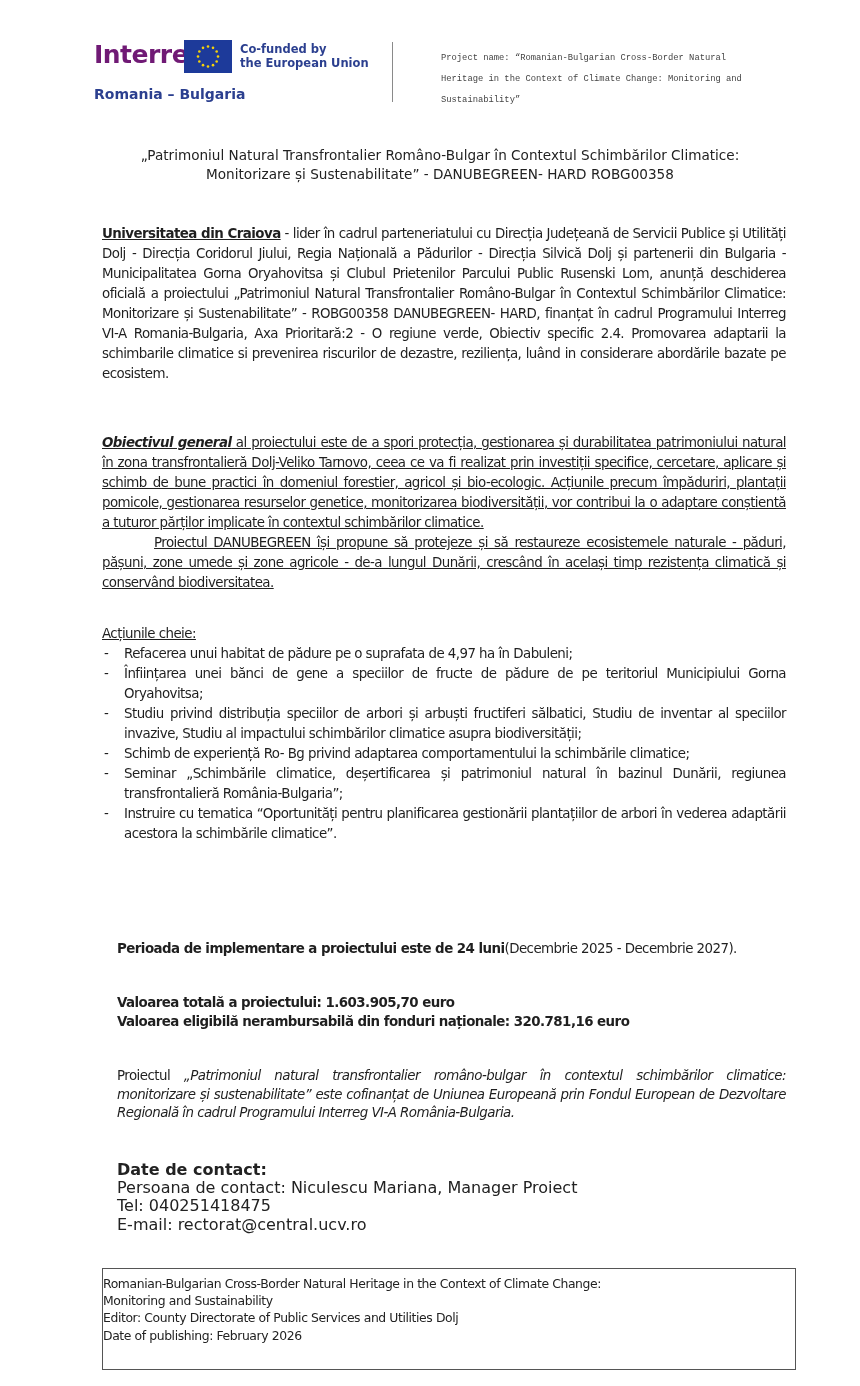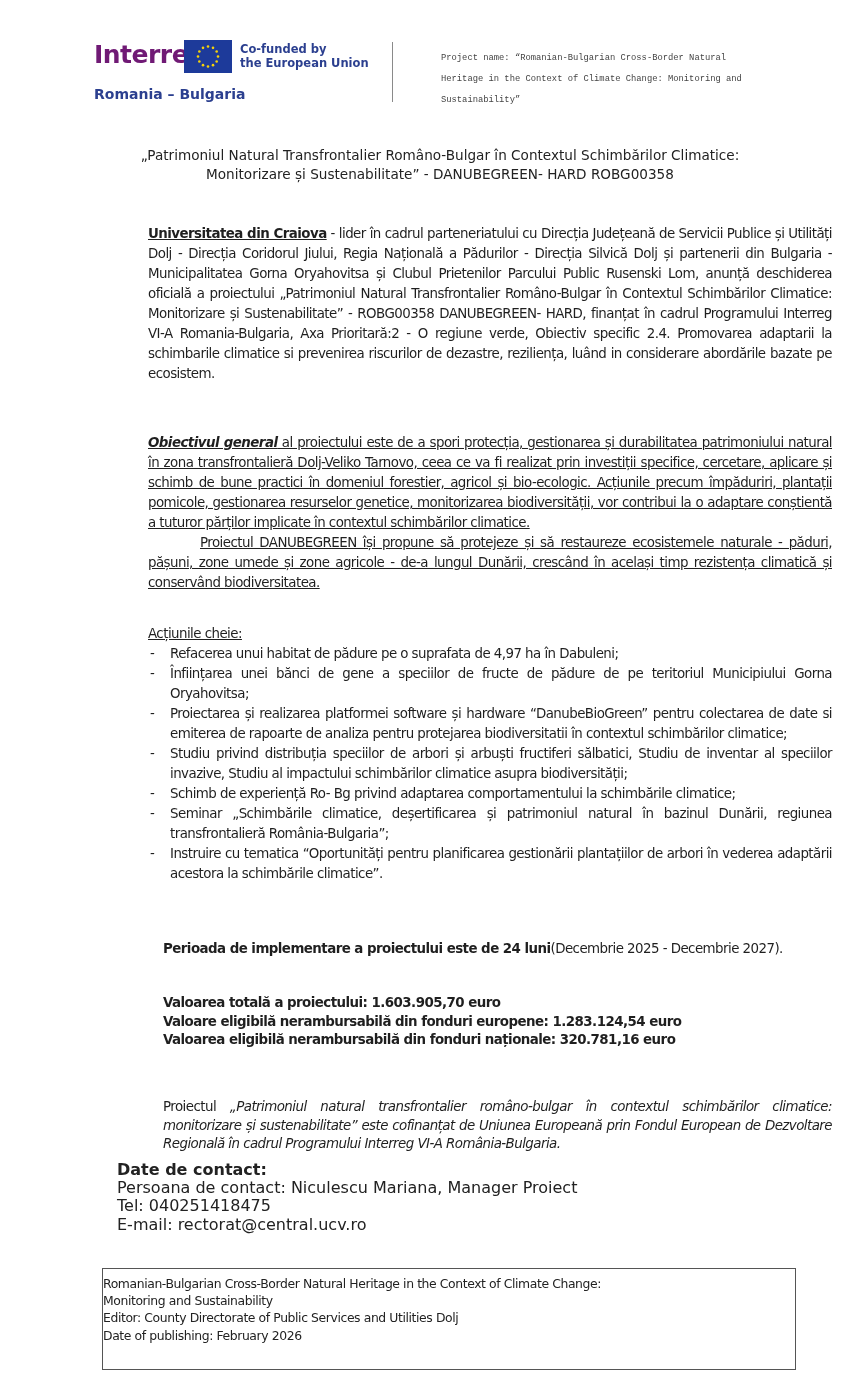--- a/index.html
+++ b/index.html
@@ -19,21 +19,21 @@
   .vline { left:392px; top:42px; width:1px; height:60px; background:#8a8a8a; }
   .projname { left:441px; top:48px; width:330px; font-family:Liberation Mono, monospace;
               font-size:8.8px; line-height:21px; color:#444; }
 
   .doc-title { left:80px; top:146px; width:720px; text-align:center;
                font-family:"Liberation Sans Narrow","DejaVu Sans", sans-serif;
                font-size:13.6px; line-height:18.5px; color:#222; }
 
   .body { left:102px; width:684px; font-size:13.4px; line-height:20px;
           font-family:"DejaVu Sans", sans-serif; text-align:justify; color:#1f1f1f;
-          letter-spacing:-0.55px;margin-left:46px; }
+          letter-spacing:-0.55px; }
   .u { text-decoration:underline; font-weight:bold; }
   .ub { text-decoration:underline; font-weight:bold; font-style:italic; }
   .indent { text-indent:52px; }
 
   ul.actions { list-style:none; margin:0; padding:0; }
   ul.actions li { position:relative; padding-left:22px; }
   ul.actions li::before { content:"-"; position:absolute; left:2px; top:0; }
 
   .bold { font-weight:bold; }
   .ital { font-style:italic; }
@@ -90,39 +90,37 @@
     <span class="ub">Obiectivul general</span><span> al proiectului este de a spori protecția, gestionarea și durabilitatea patrimoniului natural în zona transfrontalieră Dolj-Veliko Tarnovo, ceea ce va fi realizat prin investiții specifice, cercetare, aplicare și schimb de bune practici în domeniul forestier, agricol și bio-ecologic. Acțiunile precum împăduriri, plantații pomicole, gestionarea resurselor genetice, monitorizarea biodiversității, vor contribui la o adaptare conștientă a tuturor părților implicate în contextul schimbărilor climatice.</span>
   </div>
   <div class="indent">Proiectul DANUBEGREEN își propune să protejeze și să restaureze ecosistemele naturale - păduri, pășuni, zone umede și zone agricole - de-a lungul Dunării, crescând în același timp rezistența climatică și conservând biodiversitatea.</div>
 </div>
 
 <div class="abs body" style="top:624px;">
   <div style="text-decoration:underline;">Acțiunile cheie:</div>
   <ul class="actions">
     <li>Refacerea unui habitat de pădure pe o suprafata de 4,97 ha în Dabuleni;</li>
     <li>Înființarea unei bănci de gene a speciilor de fructe de pădure de pe teritoriul Municipiului Gorna Oryahovitsa;</li>
-    <li>Proiectarea și realizarea platformei software și hardware “DanubeBioGreen” pentru colectarea de date si emiterea de rapoarte de analiza pentru protejarea biodiversitatii în contextul schimbărilor climatice;</li>
     <li>Studiu privind distribuția speciilor de arbori și arbuști fructiferi sălbatici, Studiu de inventar al speciilor invazive, Studiu al impactului schimbărilor climatice asupra biodiversității;</li>
     <li>Schimb de experiență Ro- Bg privind adaptarea comportamentului la schimbările climatice;</li>
     <li>Seminar „Schimbările climatice, deșertificarea și patrimoniul natural în bazinul Dunării, regiunea transfrontalieră România-Bulgaria”;</li>
     <li>Instruire cu tematica “Oportunități pentru planificarea gestionării plantațiilor de arbori în vederea adaptării acestora la schimbările climatice”.</li>
   </ul>
 </div>
 
 <div class="abs body" style="top:939px; left:117px; width:669px;">
   <span class="bold">Perioada de implementare a proiectului este de 24 luni</span><span>(Decembrie 2025 - Decembrie 2027).</span>
 </div>
 
 <div class="abs body bold" style="top:994px; left:117px; width:669px; line-height:18.5px;">
   <div>Valoarea totală a proiectului: 1.603.905,70 euro</div>
-  <div>Valoare eligibilă nerambursabilă din fonduri europene: 1.283.124,54 euro</div>
   <div>Valoarea eligibilă nerambursabilă din fonduri naționale: 320.781,16 euro</div>
 </div>
 
-<div class="abs body" style="top:1098px; left:117px; width:669px; line-height:18.5px;">
+<div class="abs body" style="top:1067px; left:117px; width:669px; line-height:18.5px;">
   <span>Proiectul </span><span class="ital">„Patrimoniul natural transfrontalier româno-bulgar în contextul schimbărilor climatice: monitorizare și sustenabilitate” este cofinanțat de Uniunea Europeană prin Fondul European de Dezvoltare Regională în cadrul Programului Interreg VI-A România-Bulgaria.</span>
 </div>
 
 <div class="abs contact">
   <div class="bold">Date de contact:</div>
   <div>Persoana de contact: Niculescu Mariana, Manager Proiect</div>
   <div>Tel: 040251418475</div>
   <div>E-mail: rectorat@central.ucv.ro</div>
 </div>
 

